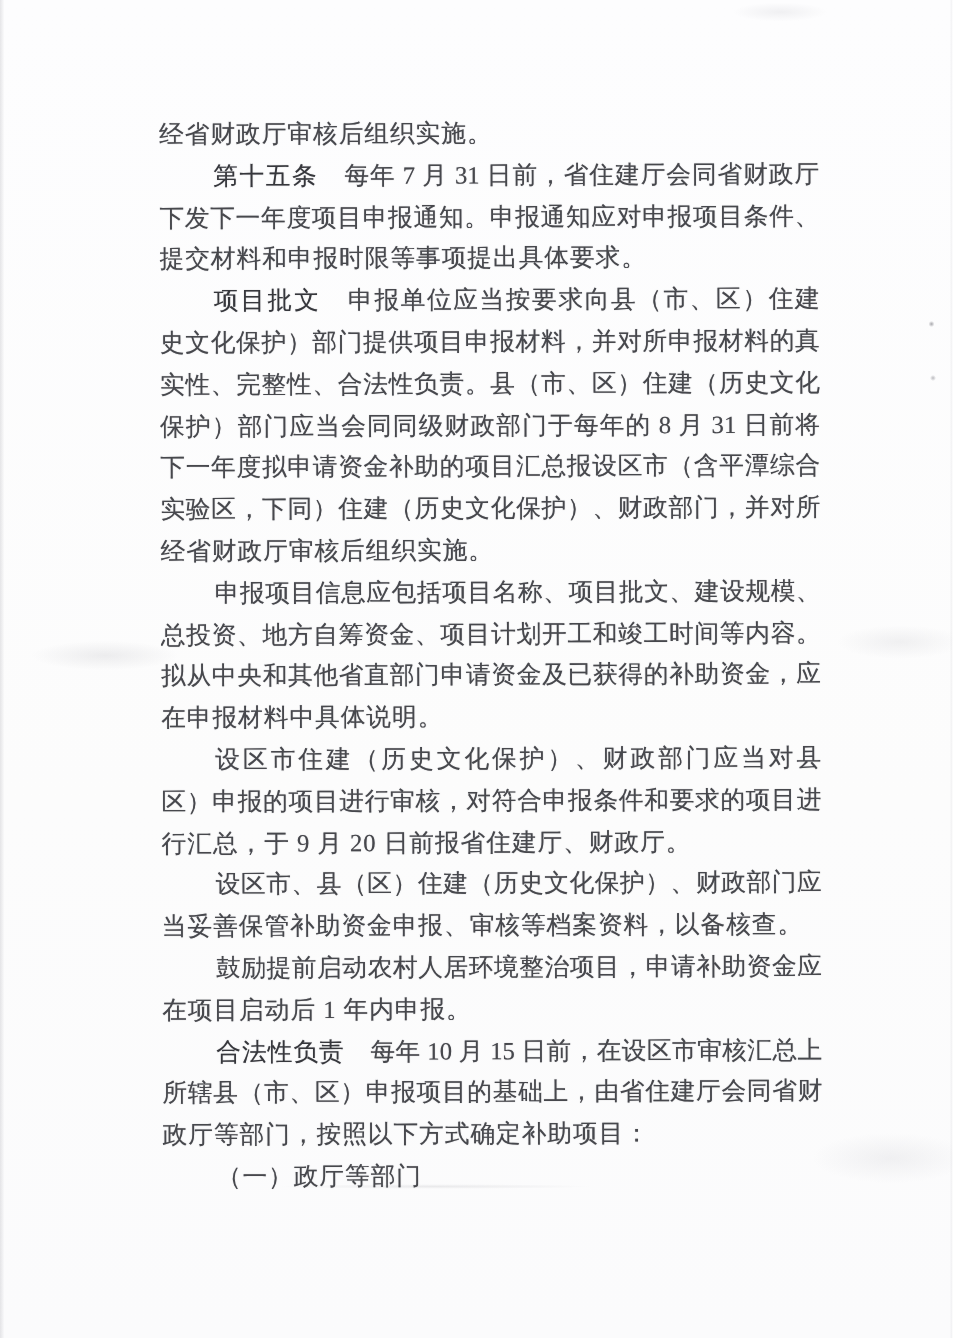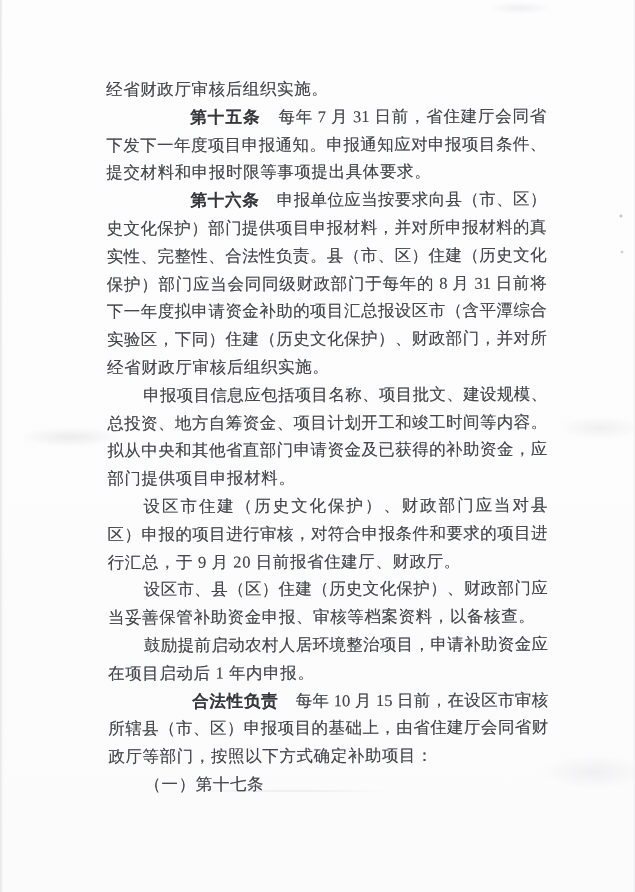--- a/index.html
+++ b/index.html
@@ -43,51 +43,50 @@
     line-height: 27.8px;
     font-size: 16.5px;
     text-align: justify;
     white-space: normal;
     overflow: hidden;
   }
   .line:not(.fill) { letter-spacing: 0.6px; }
   .line.fill { text-align-last: justify; }
   .line.indent { text-indent: 36px; }
   .hd {
-    font-weight: 700;
+    font-weight: 400;
     color: var(--heading-color, #36373c);
     letter-spacing: 0.4px;
-    margin-left: 48px;
   }
 </style>
 </head>
 <body>
 
 <div class="page">
   <div class="doc" id="doc">
       <div class="line"><span>经省财政厅审核后组织实施。</span></div>
       <div class="line indent fill"><b class="hd">第十五条　</b><span>每年 7 月 31 日前，省住建厅会同省财政厅</span></div>
       <div class="line fill"><span>下发下一年度项目申报通知。申报通知应对申报项目条件、</span></div>
       <div class="line"><span>提交材料和申报时限等事项提出具体要求。</span></div>
-      <div class="line indent fill"><b class="hd">第十六条　</b><span>申报单位应当按要求向县（市、区）住建（历</span></div>
+      <div class="line indent fill"><b class="hd">项目批文　</b><span>申报单位应当按要求向县（市、区）住建（历</span></div>
       <div class="line fill"><span>史文化保护）部门提供项目申报材料，并对所申报材料的真</span></div>
       <div class="line fill"><span>实性、完整性、合法性负责。县（市、区）住建（历史文化</span></div>
       <div class="line fill"><span>保护）部门应当会同同级财政部门于每年的 8 月 31 日前将</span></div>
       <div class="line fill"><span>下一年度拟申请资金补助的项目汇总报设区市（含平潭综合</span></div>
       <div class="line fill"><span>实验区，下同）住建（历史文化保护）、财政部门，并对所</span></div>
       <div class="line"><span>经省财政厅审核后组织实施。</span></div>
       <div class="line indent fill"><span>申报项目信息应包括项目名称、项目批文、建设规模、</span></div>
       <div class="line fill"><span>总投资、地方自筹资金、项目计划开工和竣工时间等内容。</span></div>
       <div class="line fill"><span>拟从中央和其他省直部门申请资金及已获得的补助资金，应</span></div>
-      <div class="line"><span>部门提供项目申报材料。</span></div>
+      <div class="line"><span>在申报材料中具体说明。</span></div>
       <div class="line indent fill"><span>设区市住建（历史文化保护）、财政部门应当对县（市、</span></div>
       <div class="line fill"><span>区）申报的项目进行审核，对符合申报条件和要求的项目进</span></div>
       <div class="line"><span>行汇总，于 9 月 20 日前报省住建厅、财政厅。</span></div>
       <div class="line indent fill"><span>设区市、县（区）住建（历史文化保护）、财政部门应</span></div>
       <div class="line"><span>当妥善保管补助资金申报、审核等档案资料，以备核查。</span></div>
       <div class="line indent fill"><span>鼓励提前启动农村人居环境整治项目，申请补助资金应</span></div>
       <div class="line"><span>在项目启动后 1 年内申报。</span></div>
       <div class="line indent fill"><b class="hd">合法性负责　</b><span>每年 10 月 15 日前，在设区市审核汇总上报</span></div>
       <div class="line fill"><span>所辖县（市、区）申报项目的基础上，由省住建厅会同省财</span></div>
       <div class="line"><span>政厅等部门，按照以下方式确定补助项目：</span></div>
-      <div class="line indent"><span>（一）第十七条</span></div>
+      <div class="line indent"><span>（一）政厅等部门</span></div>
     </div>
 </div>
 
 </body></html>

